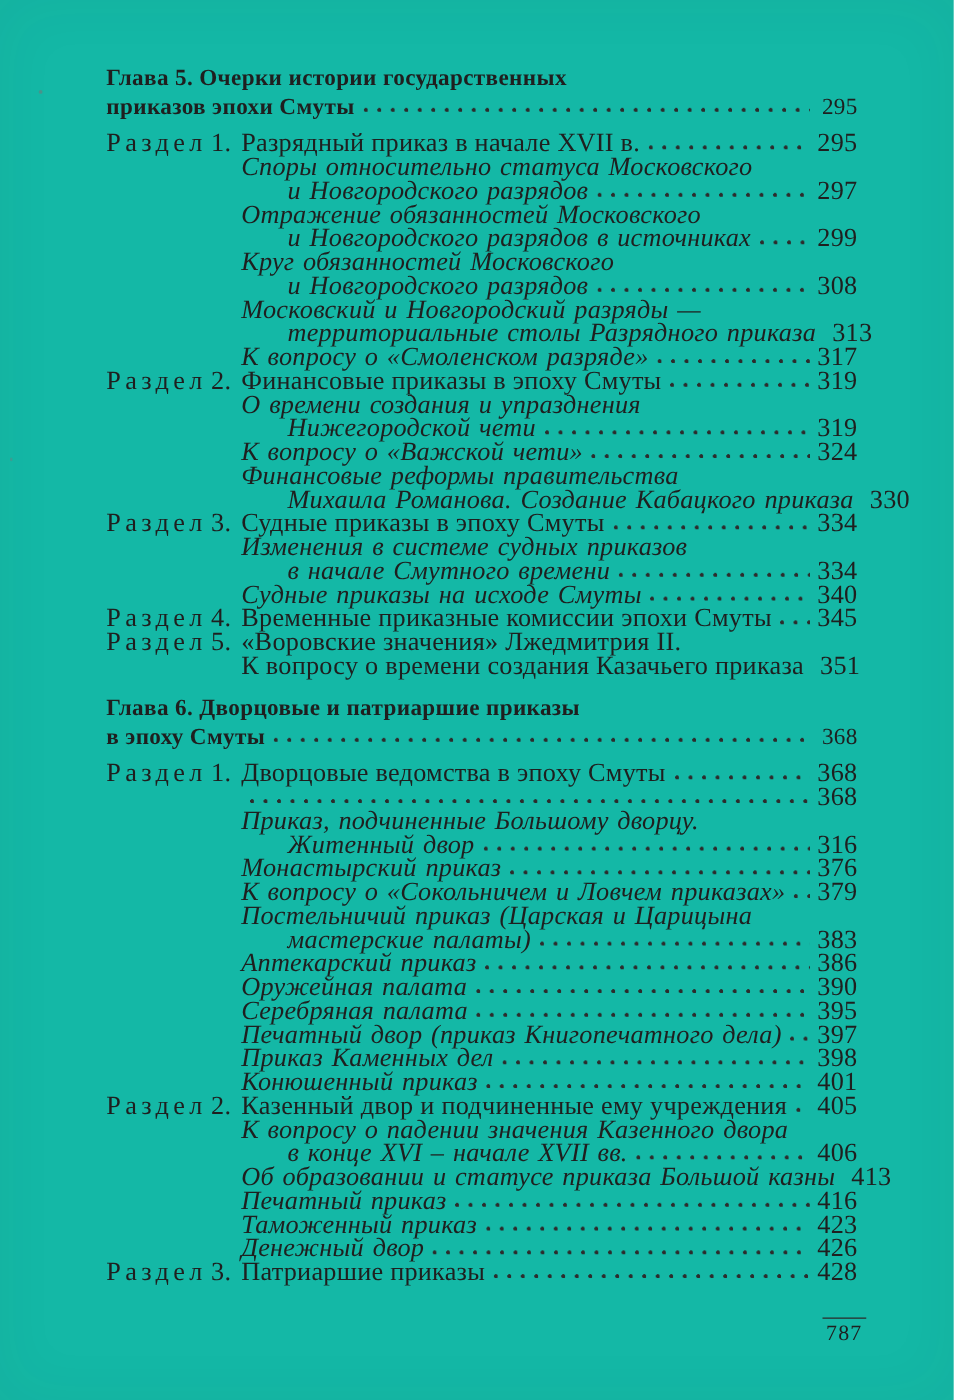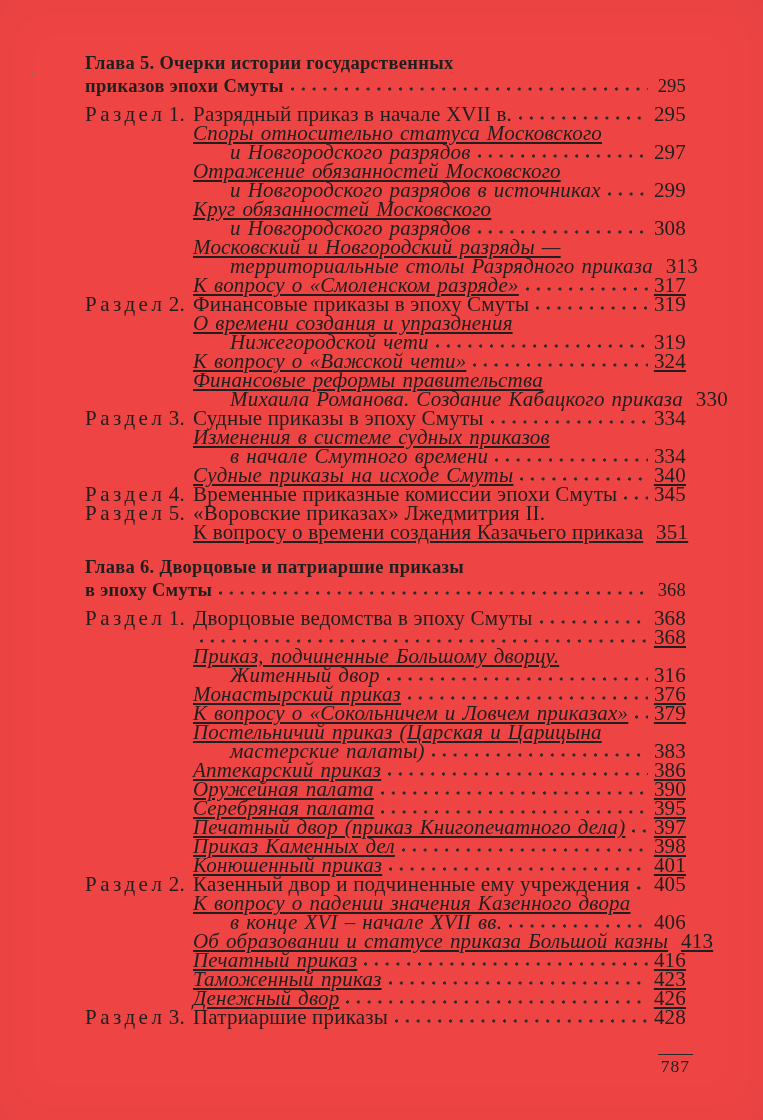--- a/index.html
+++ b/index.html
@@ -1,19 +1,19 @@
 <!DOCTYPE html>
 <html><head>
 <meta charset="utf-8">
 <style>
   html,body { margin:0; padding:0; }
   .page {
     position:relative;
     width:763px; height:1120px;
-    background:#ef4444;
+    background:#14b8a6;
     box-shadow: inset 0 0 50px rgba(60,55,45,0.05);
     font-family:"Liberation Serif","DejaVu Serif",serif;
     color:#1f1f1f;
     overflow:hidden;
   }
   .toc {
     position:absolute; left:85px; top:52px; width:601px;
   }
   .line {
     display:flex; align-items:baseline;
@@ -21,21 +21,21 @@
     font-size:21px;
     white-space:nowrap;
     letter-spacing:0.2px;
   }
   .line.chapter {
     height:23px; line-height:23px;
     font-size:18.5px;
   }
   .line.chapter .text { font-weight:bold; letter-spacing:0.3px; }
   .line.sub .text { font-style:italic; word-spacing:1.5px; }
-  .indent1 { padding-left:108px;text-decoration:underline; }
+  .indent1 { padding-left:108px; }
   .indent2 { padding-left:145px; }
   .gap-s { margin-top:7px; }
   .gap-l { margin-top:14px;align-items:center; }
   .label-col {
     display:inline-flex; flex:0 0 108px; width:108px;
     align-items:baseline;
   }
   .label-word { letter-spacing:3.5px; }
   .label-num { margin-left:auto; padding-right:8px; }
   .text { flex:0 0 auto; }
@@ -183,21 +183,21 @@
         </span>
         <span class="text">Временные приказные комиссии эпохи Смуты</span>
         <span class="dots"></span>
         <span class="pg">345</span>
       </div>
       <div class="line section">
         <span class="label-col">
           <span class="label-word">Раздел</span>
           <span class="label-num">5.</span>
         </span>
-        <span class="text">«Воровские приказах» Лжедмитрия II.</span>
+        <span class="text">«Воровские значения» Лжедмитрия II.</span>
       </div>
       <div class="line indent1">
         <span class="text">К вопросу о времени создания Казачьего приказа</span>
         <span class="dots"></span>
         <span class="pg">351</span>
       </div>
       <div class="line chapter gap-l">
         <span class="text">Глава 6. Дворцовые и патриаршие приказы</span>
       </div>
       <div class="line chapter">

